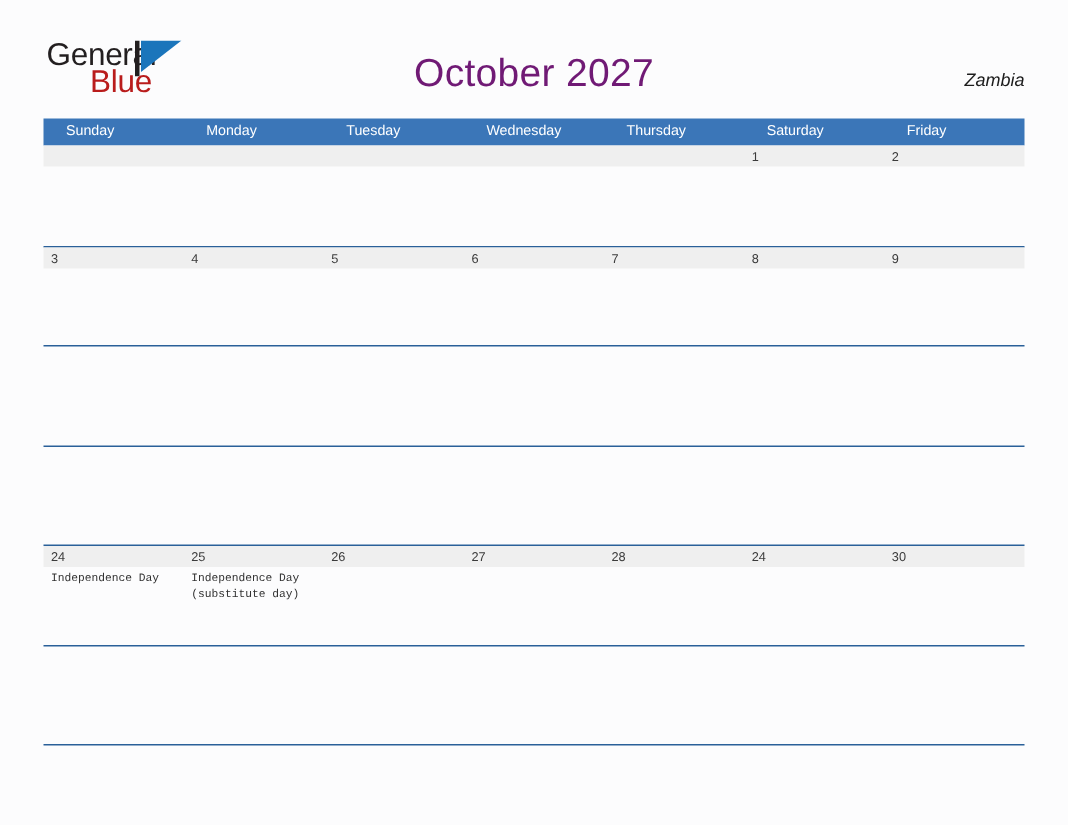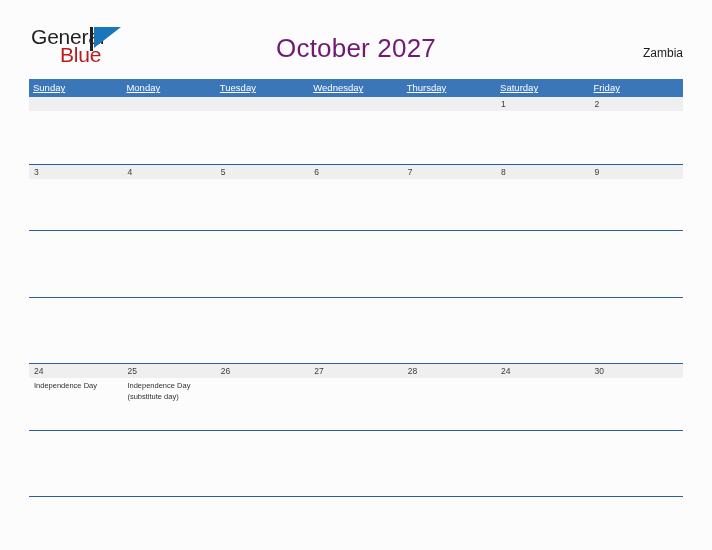--- a/index.html
+++ b/index.html
@@ -73,44 +73,44 @@
     color: #701a75;
     letter-spacing: 0.2px;
   }
 
   .country {
     position: absolute;
     right: 29px;
     top: 46px;
     font-size: 12px;
     color: #1c1c1c;
+    font-style: italic;
   }
 
   
   .calendar {
     position: absolute;
     left: 29px;
     top: 79px;
     width: 654px;
   }
 
   .weekdays {
     display: flex;
     background: #3b76b8;
     height: 18px;
   }
   .weekday {
     flex: 1 1 0;
     font-size: 9.5px;
     color: #ffffff;
     line-height: 18px;
-    padding-left: 4px;
+    padding-left: 15px;
     box-sizing: border-box;
     white-space: nowrap;
-    text-decoration: underline;
   }
 
   .week {
     border-top: 1.5px solid #2a6099;
     height: 66.5px;
     box-sizing: border-box;
     position: relative;
   }
   .week:first-of-type {
     border-top: none;
@@ -131,20 +131,21 @@
   }
 
   .events-band {
     display: flex;
     height: 51px;
   }
   .event-cell {
     flex: 1 1 0;
     padding: 3px 6px 0 5px;
     box-sizing: border-box;
+    font-family: Liberation Mono, monospace;
   }
   .event-text {
     font-size: 7.5px;
     line-height: 10.5px;
     color: #313131;
     word-wrap: break-word;
   }
 
   .bottom-rule {
     border-top: 1.5px solid #2a6099;

